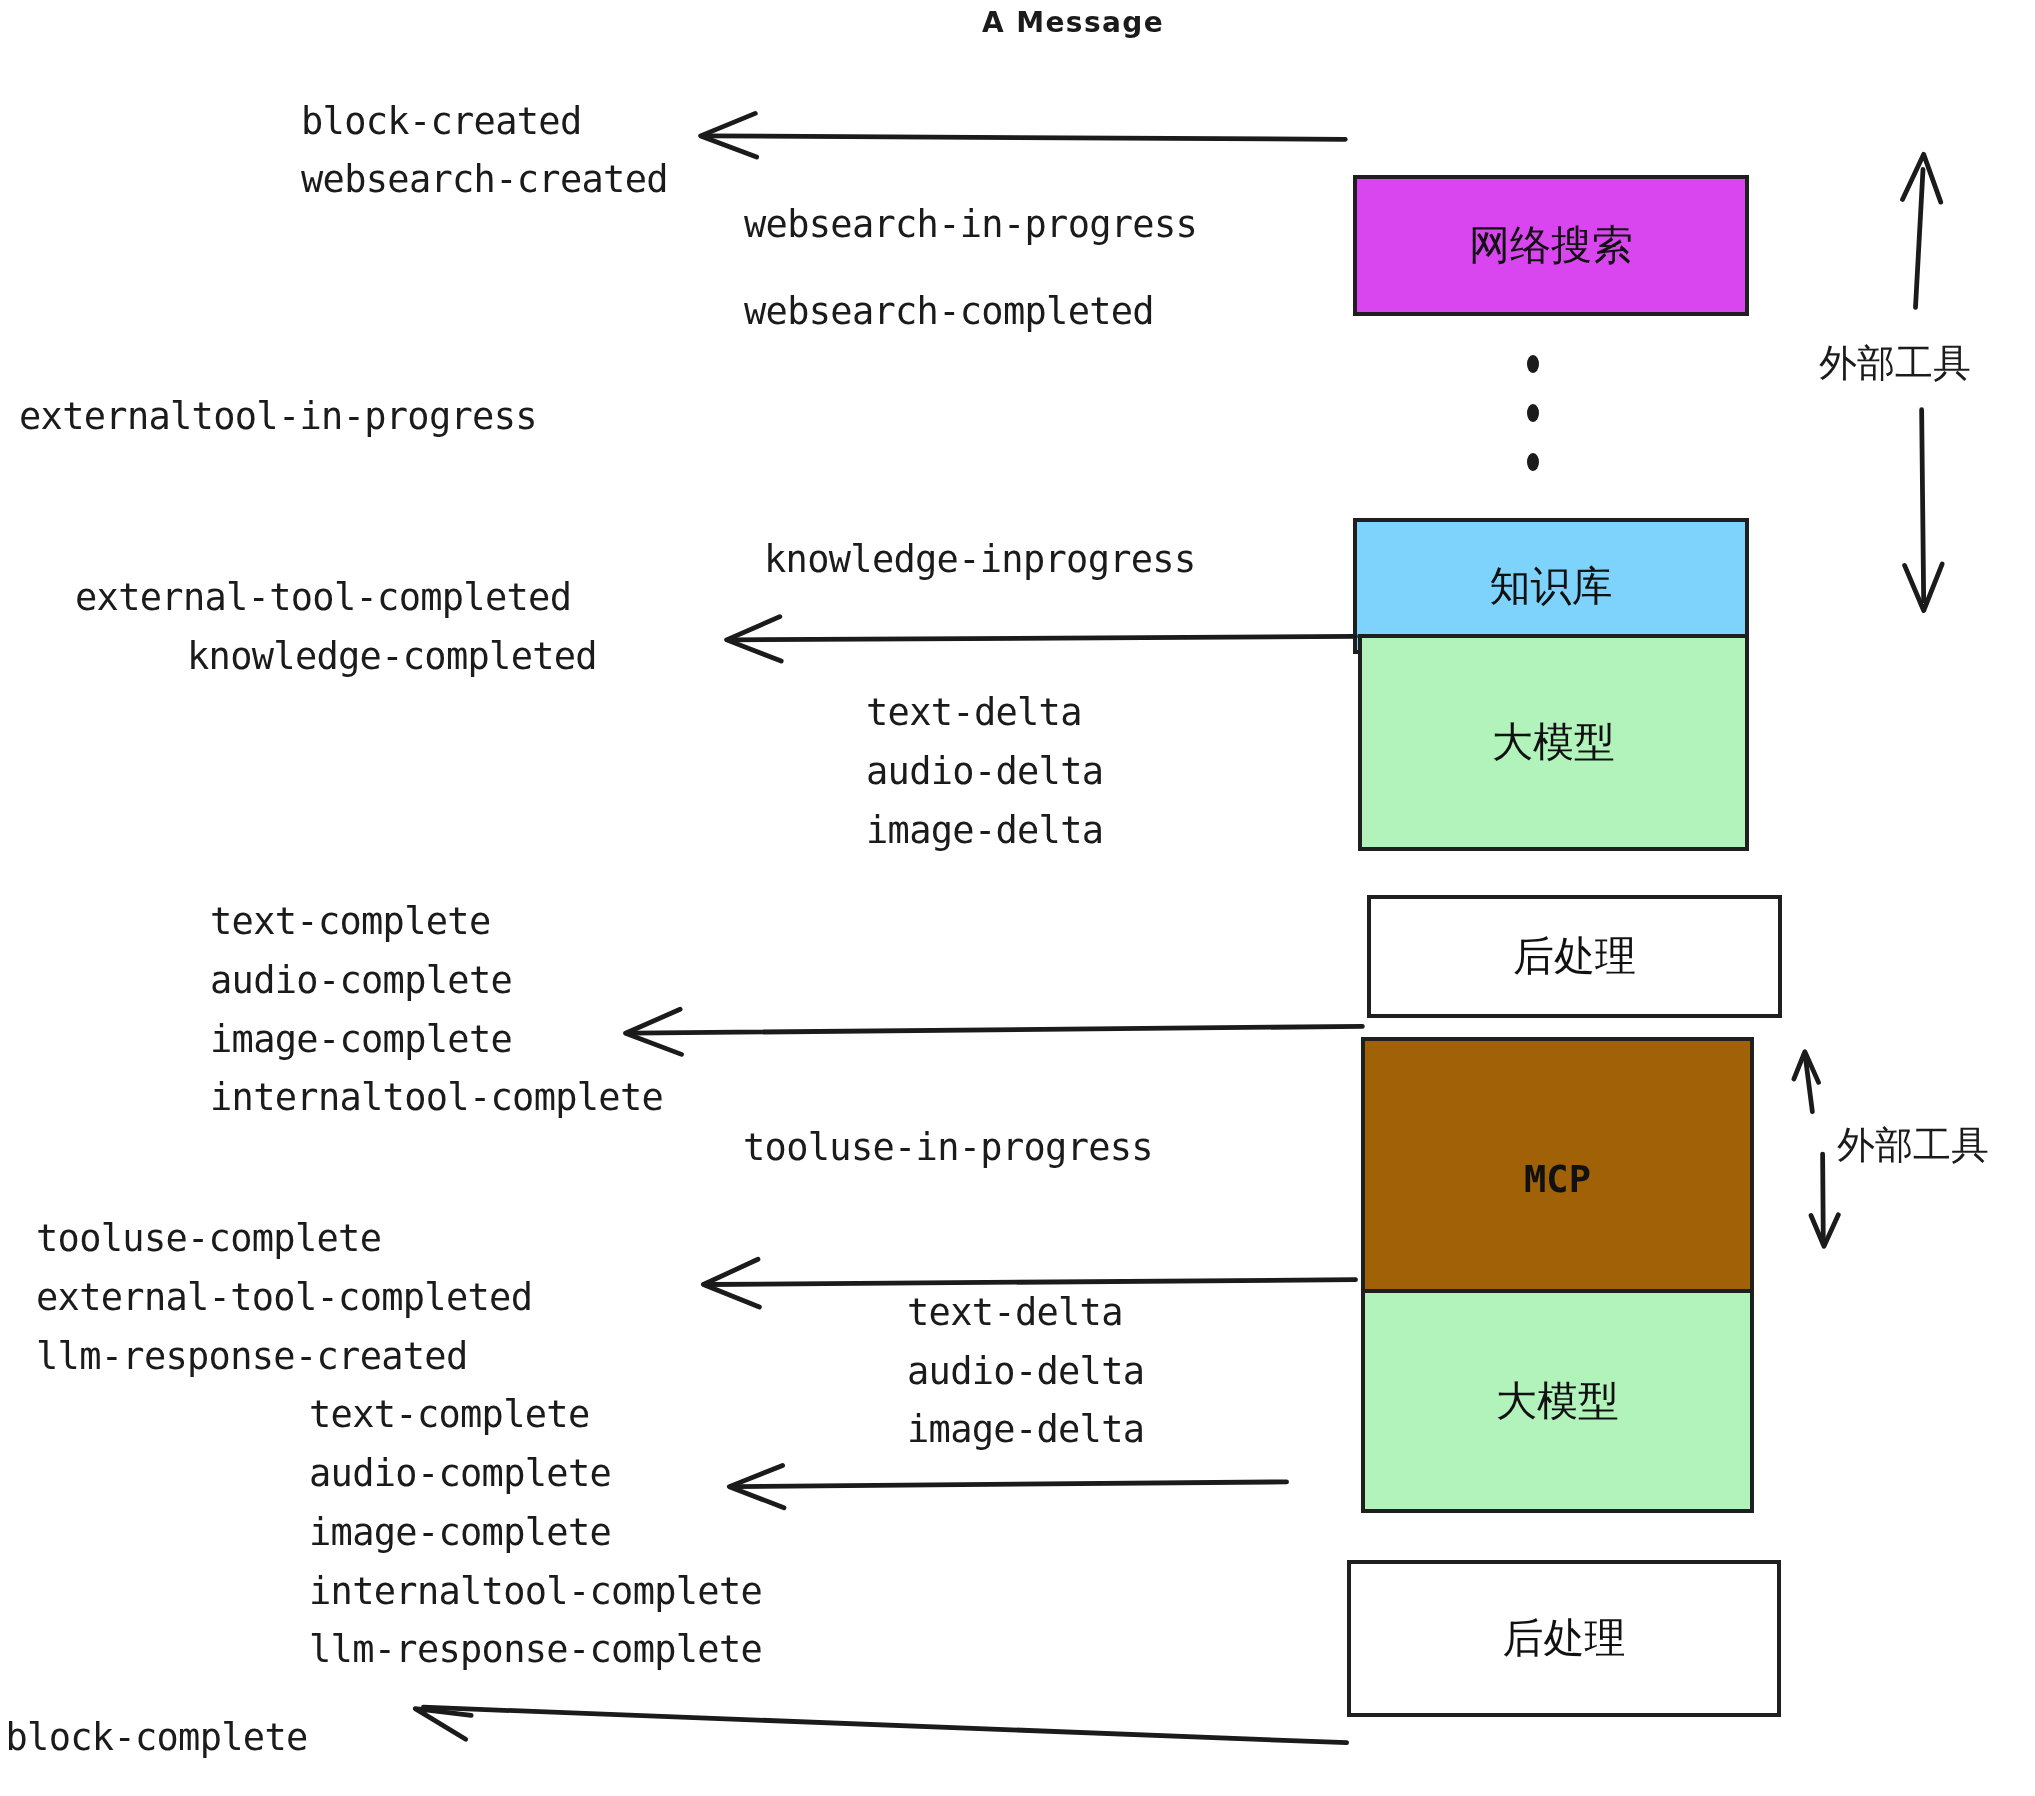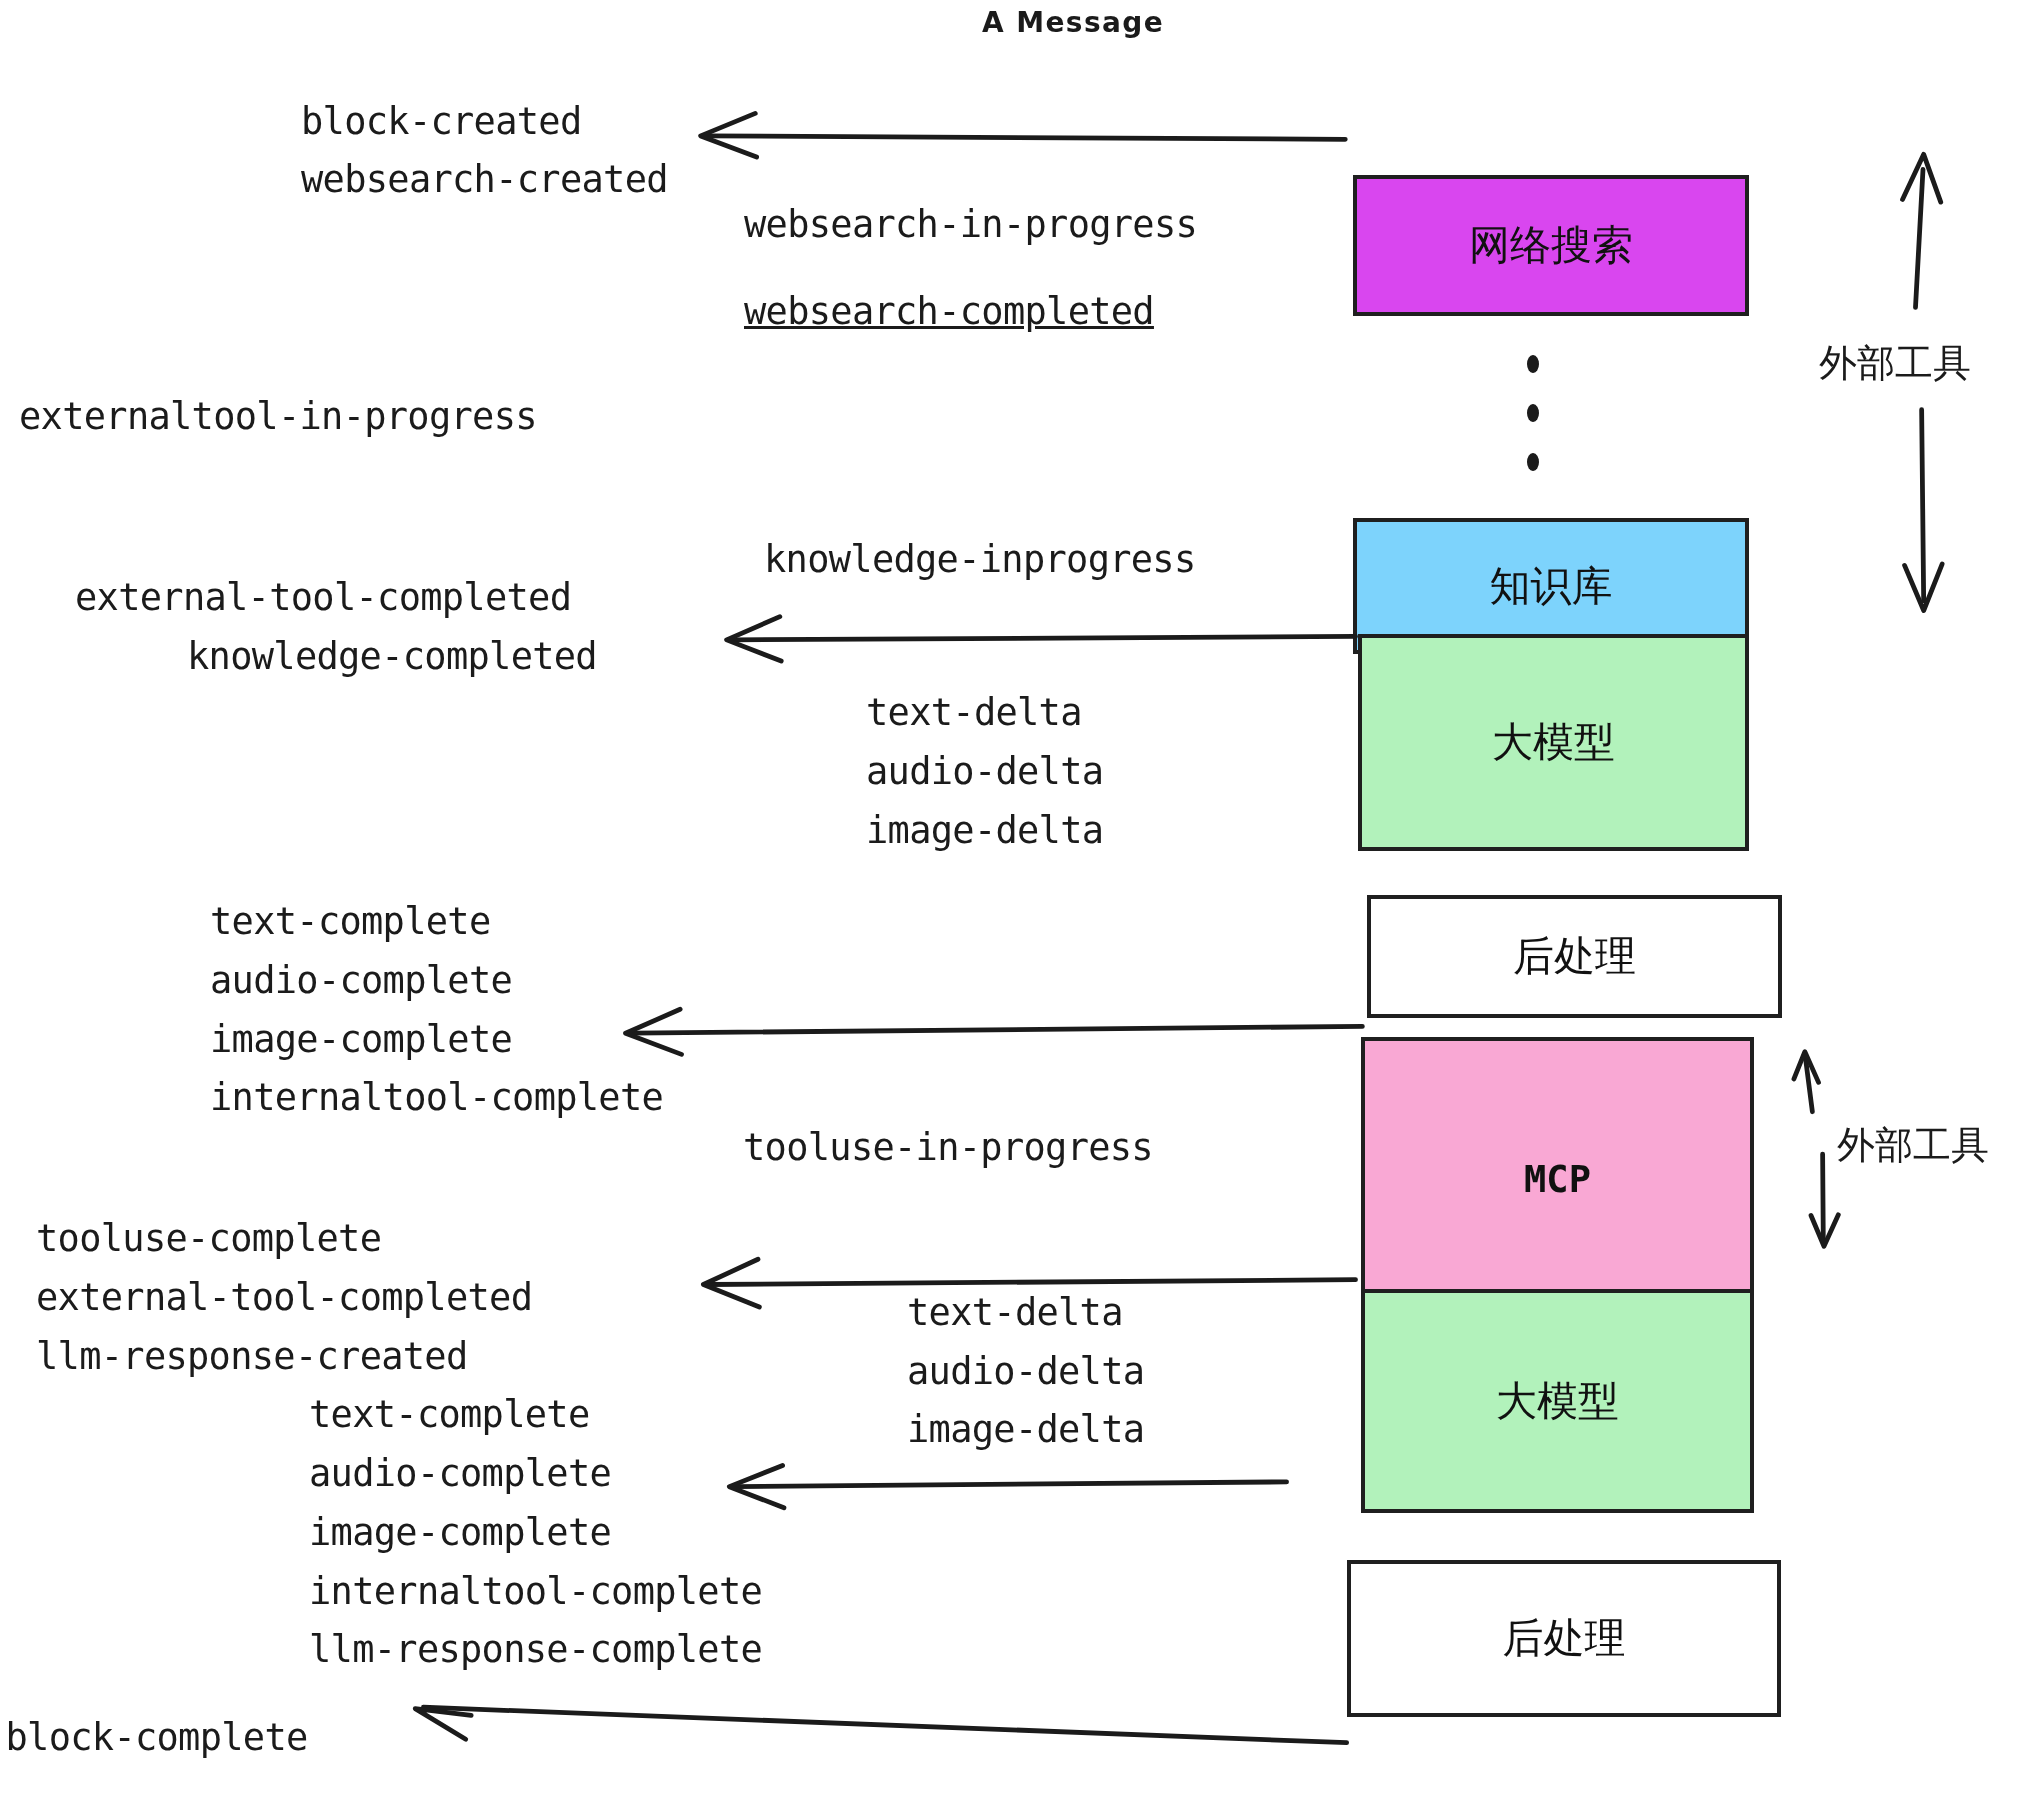--- a/index.html
+++ b/index.html
@@ -70,21 +70,21 @@
   </div>
 
   <div class="box" style="left:1358px;top:634px;width:391px;height:217px;background:#b2f2bb;">
     <span class="lbl">大模型</span>
   </div>
 
   <div class="box" style="left:1367px;top:895px;width:415px;height:123px;background:#ffffff;">
     <span class="lbl">后处理</span>
   </div>
 
-  <div class="box mcp" style="left:1361px;top:1037px;width:393px;height:284px;background:#f9a8d4;text-align:center;">
+  <div class="box mcp" style="left:1361px;top:1037px;width:393px;height:284px;background:#a16207;text-align:center;">
     <span class="lbl">MCP</span>
   </div>
 
   <div class="box" style="left:1361px;top:1289px;width:393px;height:224px;background:#b2f2bb;">
     <span class="lbl">大模型</span>
   </div>
 
   <div class="box" style="left:1347px;top:1560px;width:434px;height:157px;background:#ffffff;">
     <span class="lbl">后处理</span>
   </div>
@@ -92,21 +92,21 @@
   <div class="sidelabel" style="left:1819px;top:338px;">
     <span>外部工具</span>
   </div>
   <div class="sidelabel" style="left:1837px;top:1120px;">
     <span>外部工具</span>
   </div>
 
   <div class="evt" style="left:301px;top:100px;">block-created</div>
   <div class="evt" style="left:744px;top:203px;">websearch-in-progress</div>
   <div class="evt" style="left:301px;top:158px;">websearch-created</div>
-  <div class="evt" style="left:744px;top:290px;text-decoration:underline;">websearch-completed</div>
+  <div class="evt" style="left:744px;top:290px;">websearch-completed</div>
   <div class="evt" style="left:764px;top:538px;">knowledge-inprogress</div>
 
   <div class="evt" style="left:19px;top:395px;">externaltool-in-progress</div>
   <div class="evt" style="left:75px;top:576px;">external-tool-completed</div>
   <div class="evt" style="left:187px;top:635px;">knowledge-completed</div>
 
   <div class="evt" style="left:866px;top:691px;">text-delta</div>
   <div class="evt" style="left:866px;top:750px;">audio-delta</div>
   <div class="evt" style="left:866px;top:809px;">image-delta</div>
 

